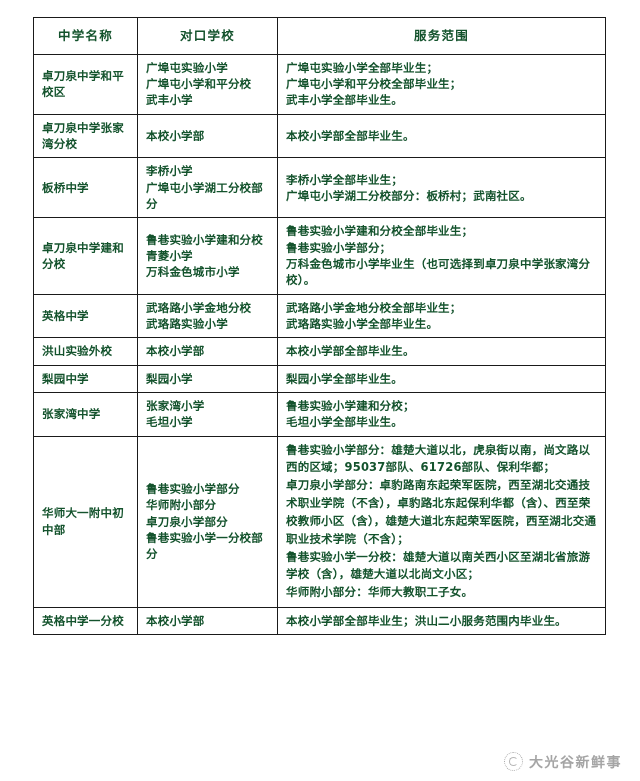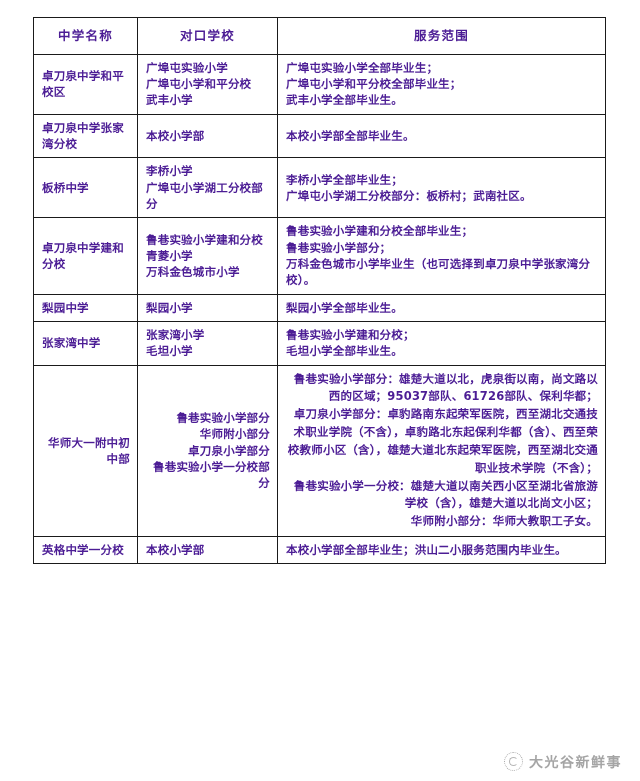--- a/index.html
+++ b/index.html
@@ -44,21 +44,21 @@
   table.district-table col.c3 { width: 328px; }
 
   table.district-table td,
   table.district-table th {
     border: 1.6px solid #1a1a1a;
     vertical-align: middle;
     padding: 5px 7px 5px 8px;
     font-size: 11.5px;
     line-height: 1.42;
     font-weight: bold;
-    color: #4c1d95;
+    color: #14532d;
     word-break: break-all;
     letter-spacing: 0.2px;
   }
 
   table.district-table thead th {
     text-align: center;
     font-size: 12.5px;
     padding: 9px 6px 9px 6px;
     letter-spacing: 1.2px;
   }
@@ -75,21 +75,20 @@
   }
 
   .cellline {
     display: block;
     white-space: normal;
   }
 
   
   tr.tall td {
     vertical-align: middle;
-    text-align: right;
   }
   tr.tall td.col-range .cellline {
     line-height: 1.55;
   }
 
   
   #watermark {
     position: absolute;
     right: 18px;
     bottom: 10px;
@@ -185,20 +184,40 @@
               <span class="cellline">青菱小学</span>
               <span class="cellline">万科金色城市小学</span>
             </td>
             <td class="col-range">
               <span class="cellline">鲁巷实验小学建和分校全部毕业生；</span>
               <span class="cellline">鲁巷实验小学部分；</span>
               <span class="cellline">万科金色城市小学毕业生（也可选择到卓刀泉中学张家湾分校）。</span>
             </td>
           </tr>
           <tr>
+            <td class="col-school">英格中学</td>
+            <td class="col-feeder">
+              <span class="cellline">武珞路小学金地分校</span>
+              <span class="cellline">武珞路实验小学</span>
+            </td>
+            <td class="col-range">
+              <span class="cellline">武珞路小学金地分校全部毕业生；</span>
+              <span class="cellline">武珞路实验小学全部毕业生。</span>
+            </td>
+          </tr>
+          <tr>
+            <td class="col-school">洪山实验外校</td>
+            <td class="col-feeder">
+              <span class="cellline">本校小学部</span>
+            </td>
+            <td class="col-range">
+              <span class="cellline">本校小学部全部毕业生。</span>
+            </td>
+          </tr>
+          <tr>
             <td class="col-school">梨园中学</td>
             <td class="col-feeder">
               <span class="cellline">梨园小学</span>
             </td>
             <td class="col-range">
               <span class="cellline">梨园小学全部毕业生。</span>
             </td>
           </tr>
           <tr>
             <td class="col-school">张家湾中学</td>

